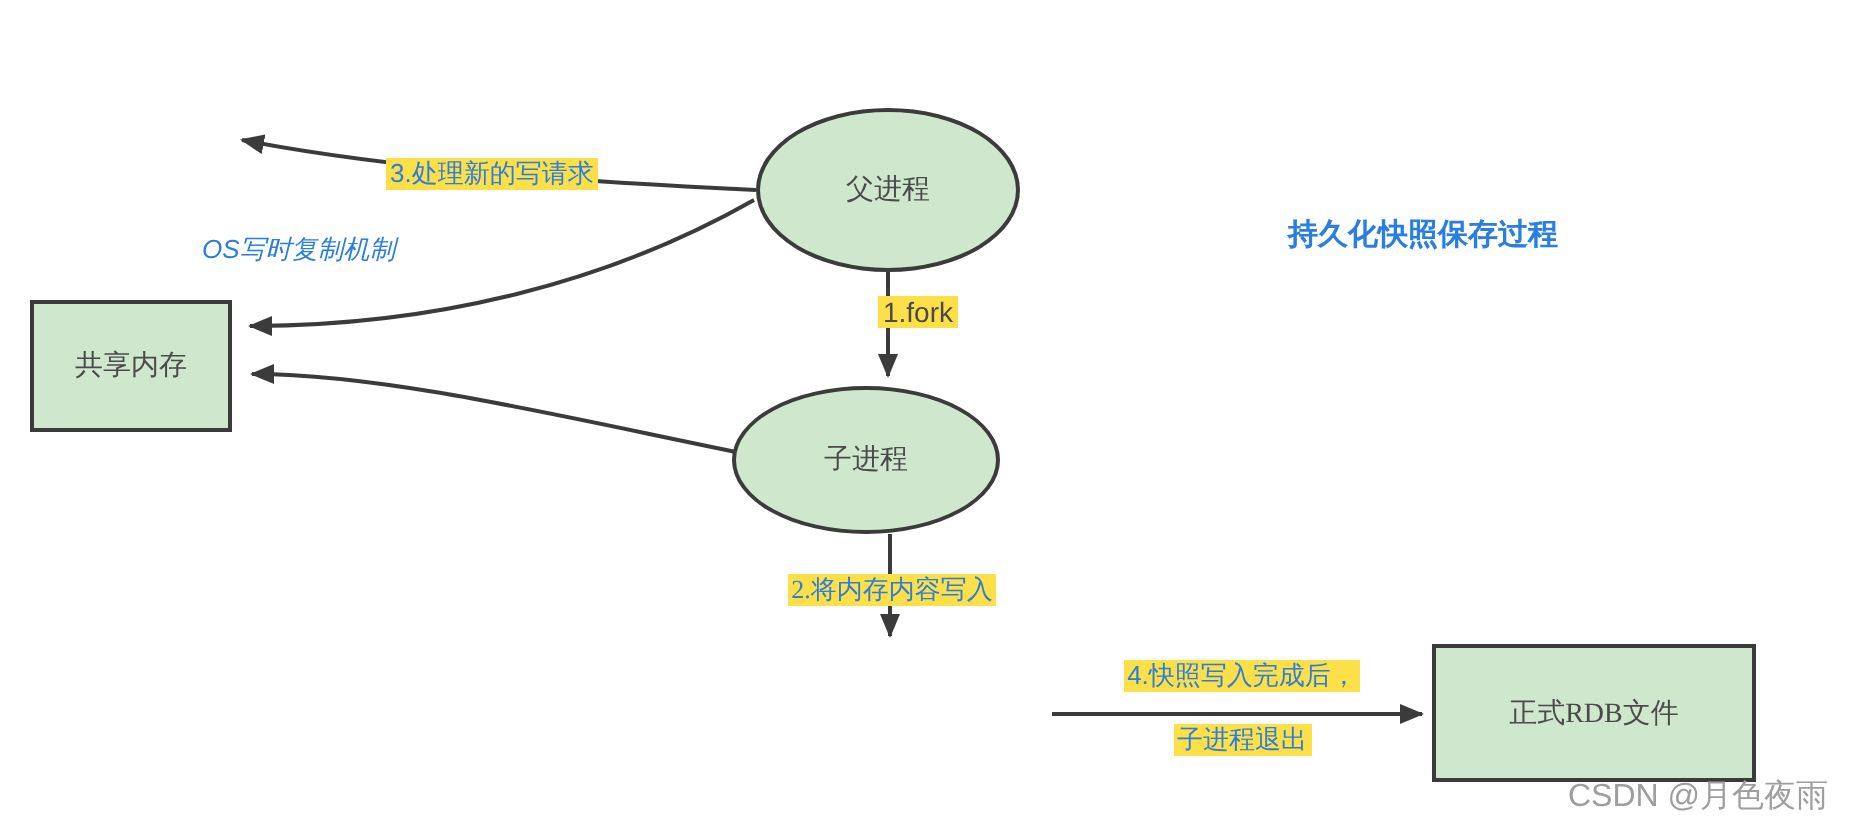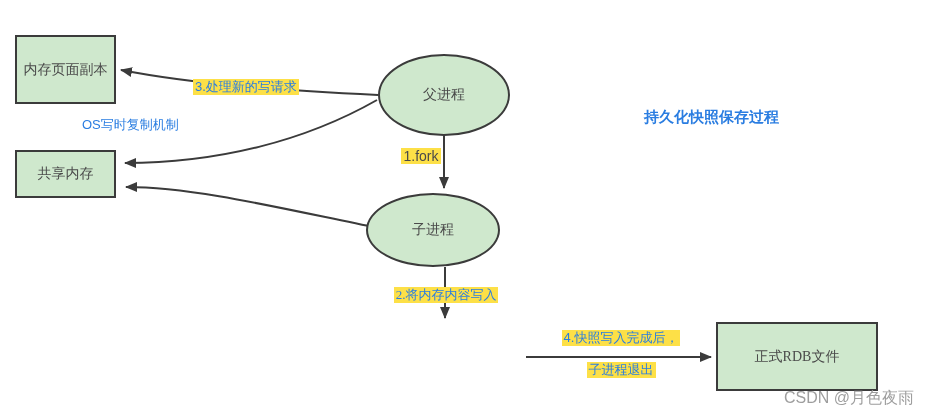--- a/index.html
+++ b/index.html
@@ -69,50 +69,47 @@
       </marker>
     </defs>
     <path d="M378,95 C292,91 198,85 121,70" marker-end="url(#arrowhead)"></path>
     <path d="M377,100 C305,141 218,163 125,163" marker-end="url(#arrowhead)"></path>
     <path d="M378,228 C288,210 196,187 126,187" marker-end="url(#arrowhead)"></path>
     <path d="M444,135 L444,188" marker-end="url(#arrowhead)"></path>
     <path d="M445,267 L445,318" marker-end="url(#arrowhead)"></path>
     <path d="M526,357 L711,357" marker-end="url(#arrowhead)"></path>
   </svg>
 
-  <div class="node rect-node" style="left:15px;top:35px;width:101px;height:69px;">
-    <span>内存页面副本</span>
-  </div>
 
-  <div class="node rect-node" style="left:15px;top:150px;width:101px;height:48px;justify-content:center;">
+  <div class="node rect-node" style="left:15px;top:150px;width:101px;height:66px;justify-content:center;">
     <span>共享内存</span>
   </div>
 
   <div class="node ellipse-node" style="left:378px;top:54px;width:132px;height:82px;">
     <span>父进程</span>
   </div>
 
   <div class="node ellipse-node" style="left:366px;top:193px;width:134px;height:74px;">
     <span>子进程</span>
   </div>
 
 
   <div class="node rect-node" style="left:716px;top:322px;width:162px;height:69px;font-family:Liberation Serif, serif;">
     <span>正式RDB文件</span>
   </div>
 
   <div class="edge-label" style="left:193px;top:79px;">
     <span class="bg">3.处理新的写请求</span>
   </div>
 
-  <div class="edge-label" style="left:82px;top:117px;">
+  <div class="edge-label" style="left:101px;top:117px;font-style:italic;">
     <span>OS写时复制机制</span>
   </div>
 
-  <div class="edge-label dark-label" style="left:390px;top:148px;width:62px;text-align:center;">
+  <div class="edge-label dark-label" style="left:428px;top:148px;width:62px;text-align:center;">
     <span class="bg">1.fork</span>
   </div>
 
   <div class="edge-label" style="left:386px;top:287px;width:120px;text-align:center;font-family:Liberation Serif, serif;">
     <span class="bg">2.将内存内容写入</span>
   </div>
 
   <div class="edge-label multiline" style="left:545px;top:330px;width:152px;">
     <span class="bg">4.快照写入完成后，</span><br>
     <br>

